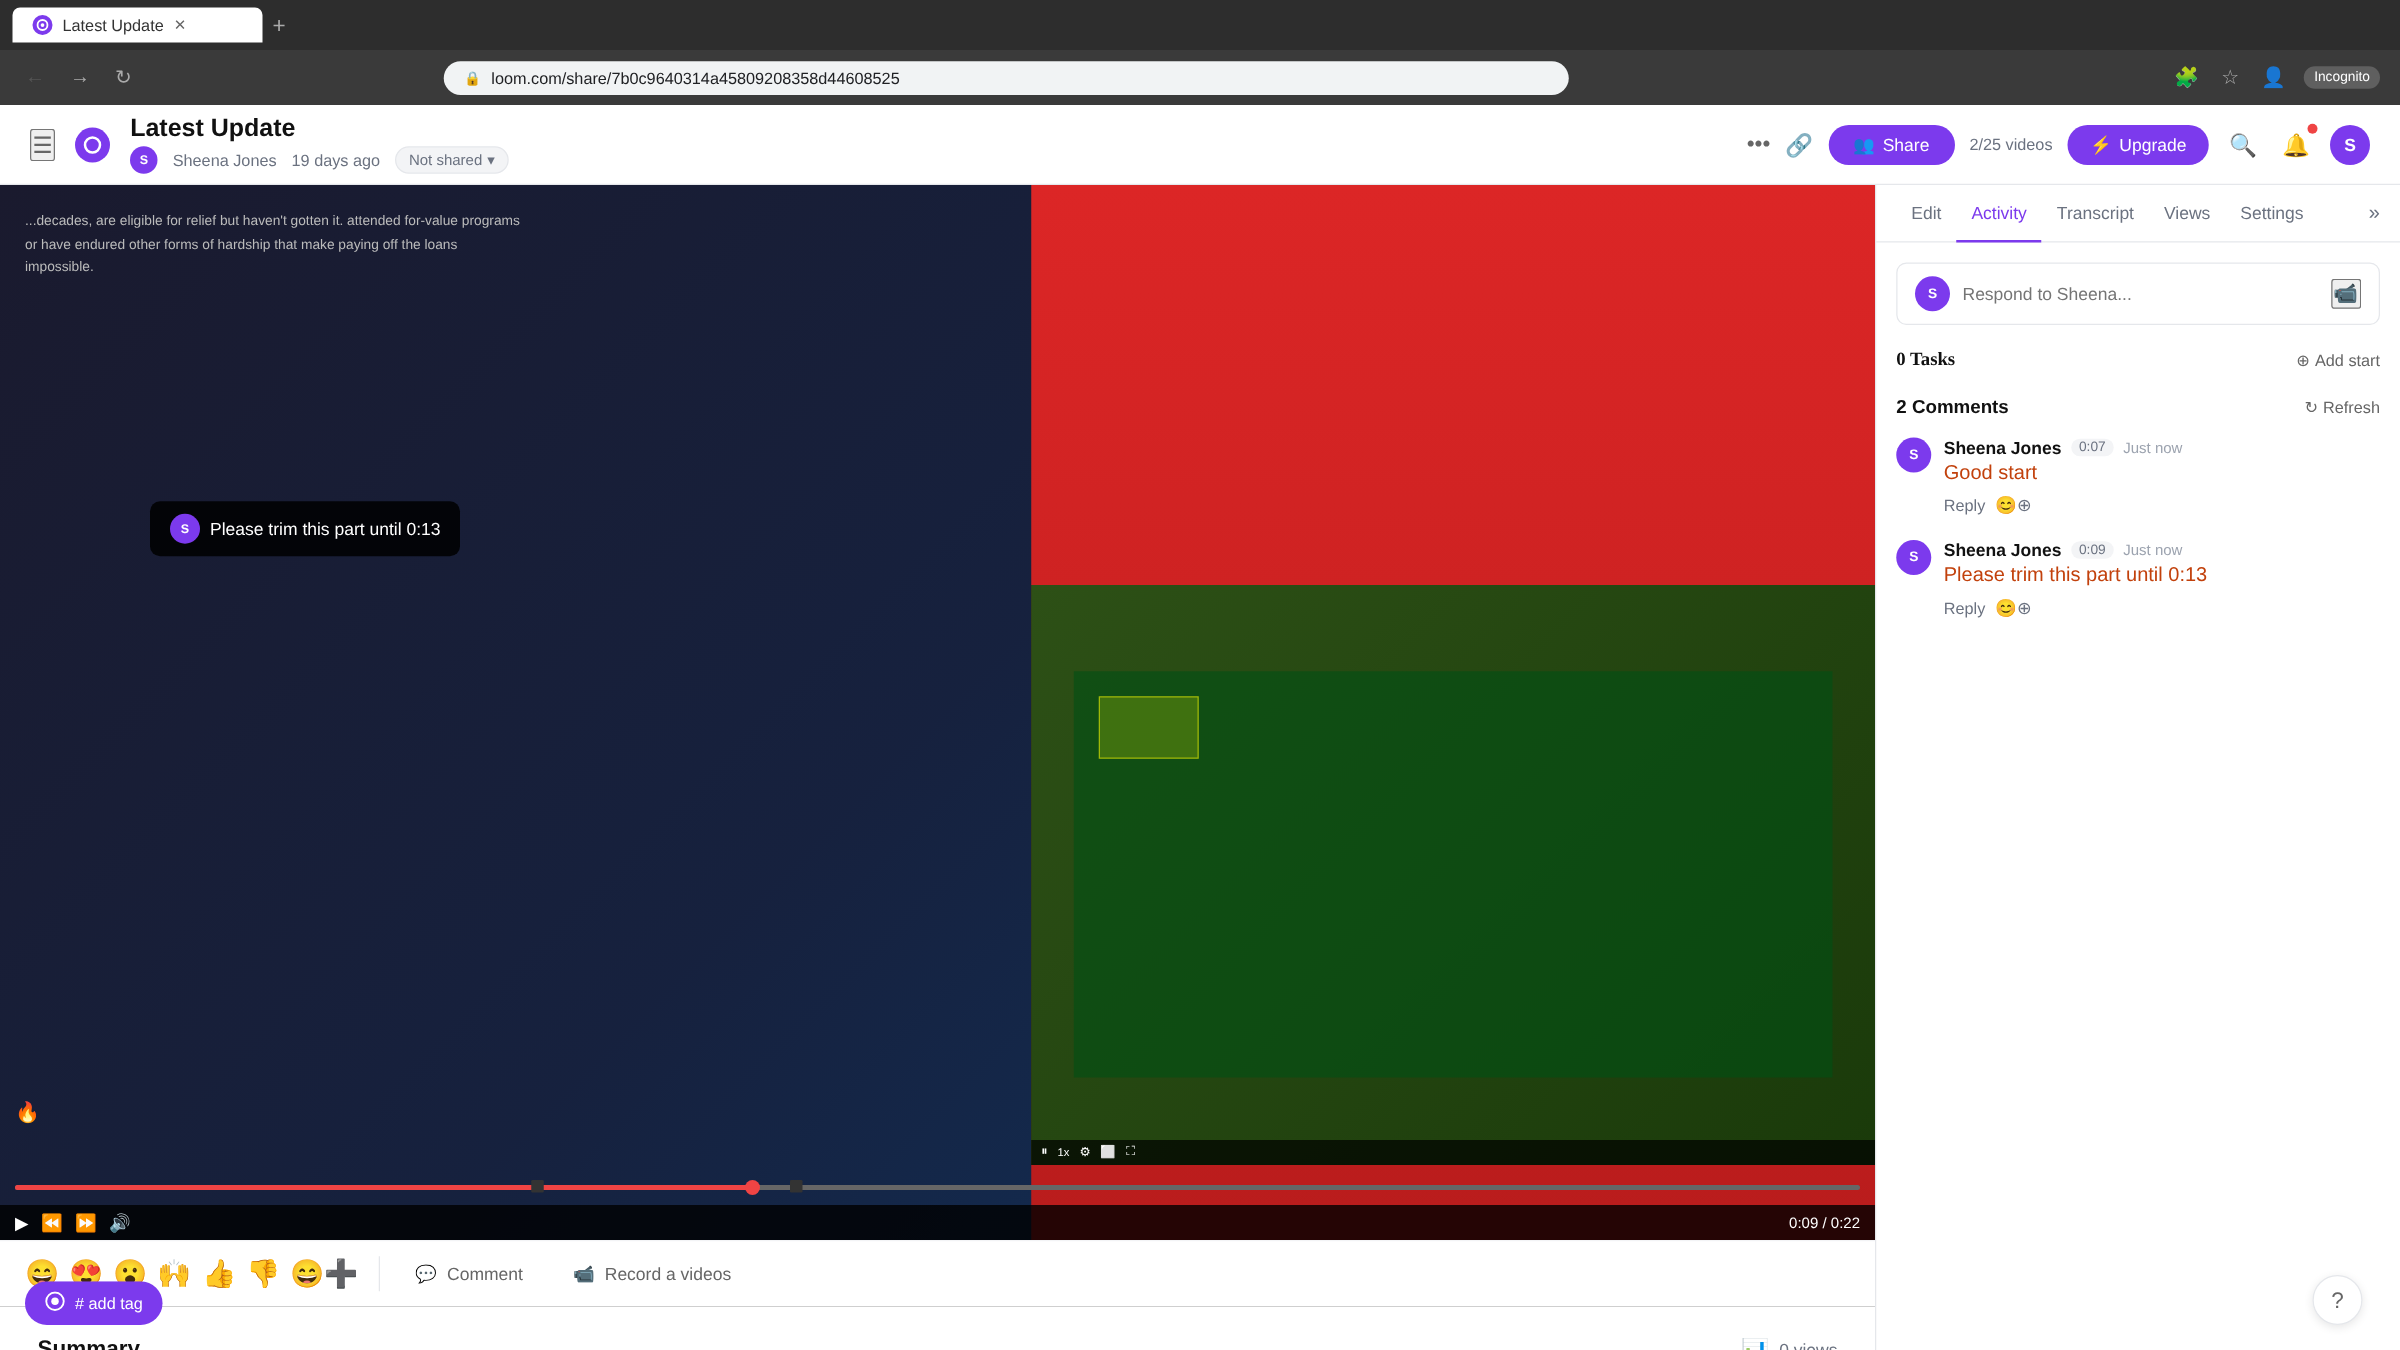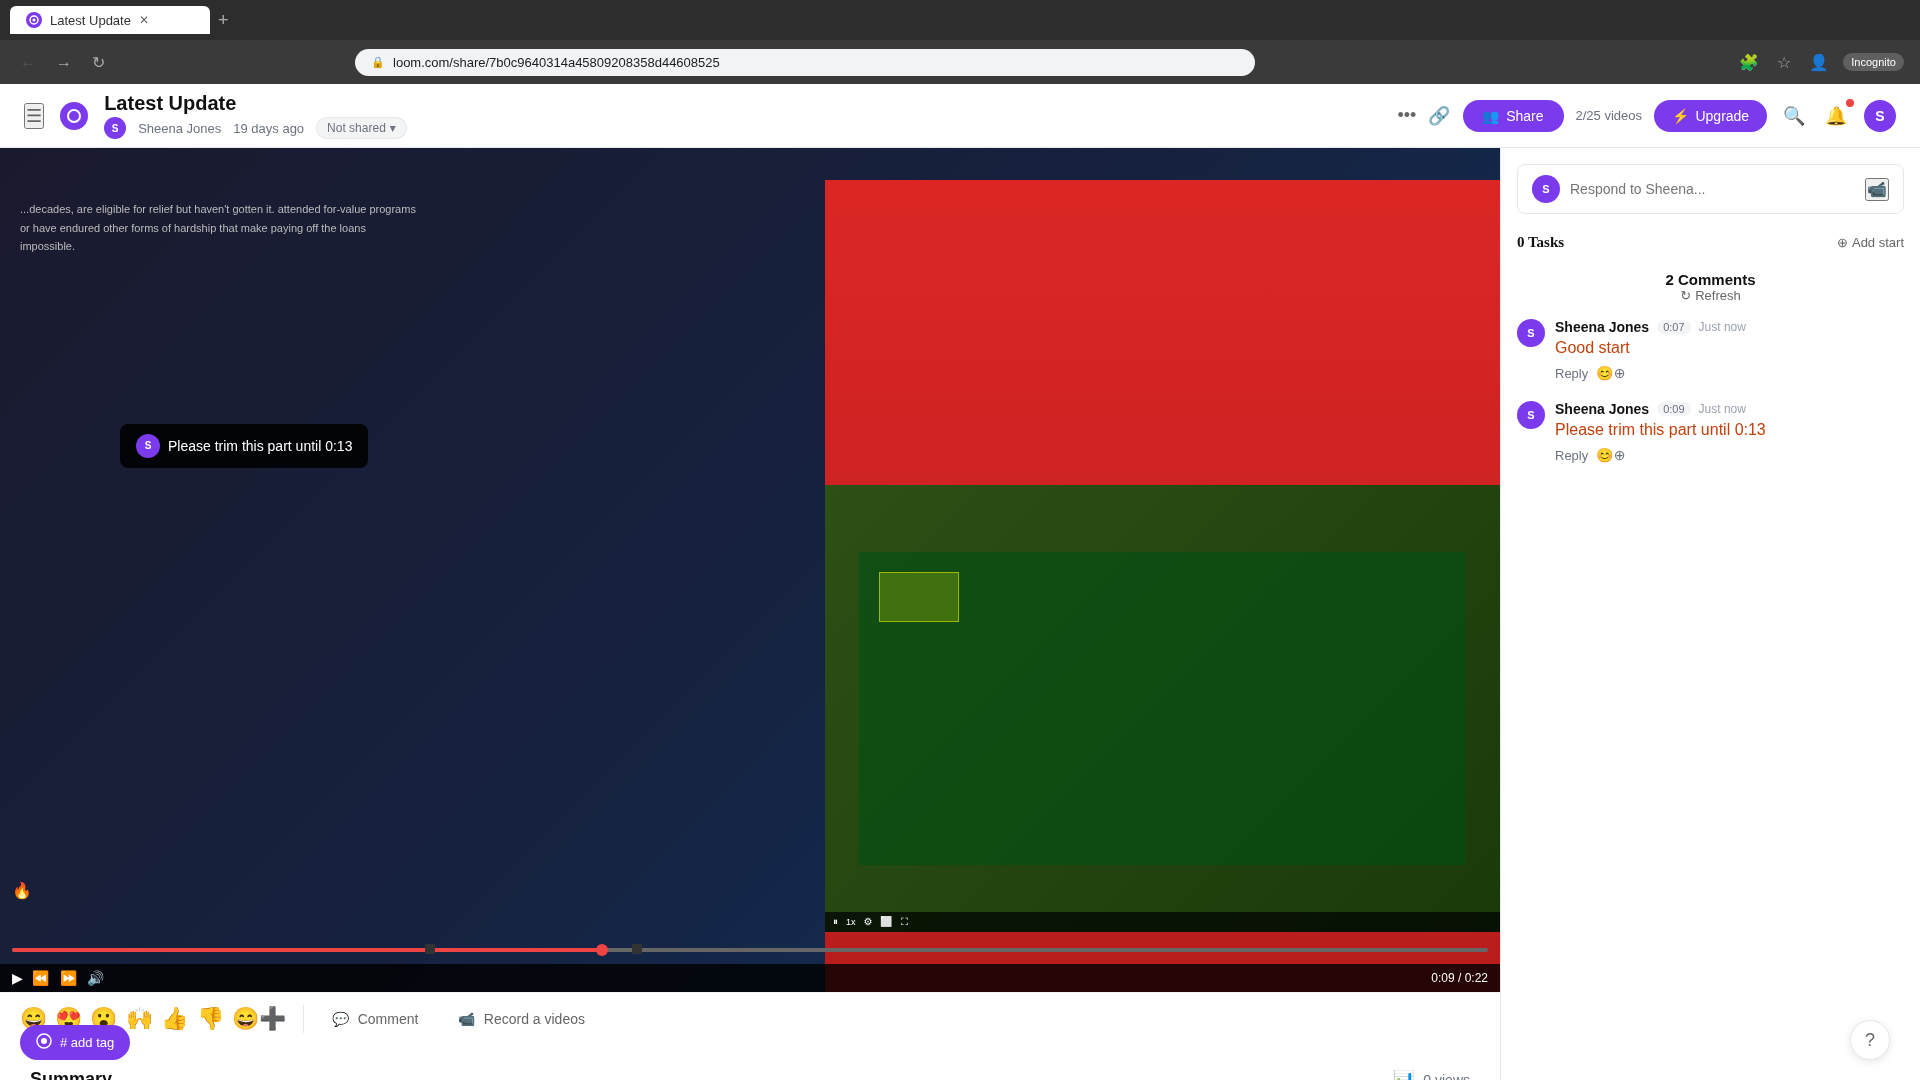--- a/index.html
+++ b/index.html
@@ -49,21 +49,21 @@
     .notif-wrapper { position: relative; display: inline-flex; }
 
     
     .main-content { display: flex; flex: 1; overflow: hidden; }
     .left-panel { flex: 1; overflow-y: auto; background: #fff; }
     .right-panel { width: 420px; border-left: 1px solid #e5e7eb; display: flex; flex-direction: column; background: #fff; }
 
     
     .video-container { position: relative; background: #000; margin: 0; }
     .video-area { position: relative; width: 100%; padding-top: 56.25%; background: linear-gradient(135deg, #1a1a2e 0%, #16213e 50%, #0f3460 100%); overflow: hidden; }
-    .video-area-inner { position: absolute; top: 0; left: 0; right: 0; bottom: 0; margin-top: 32px; }
+    .video-area-inner { position: absolute; top: 0; left: 0; right: 0; bottom: 0; }
     .video-bg-content { width: 100%; height: 100%; display: flex; }
     .video-text-bg { flex: 1; padding: 20px; color: #ccc; font-size: 12px; line-height: 1.6; }
     .video-ad-overlay { position: absolute; top: 0; right: 0; width: 45%; height: 100%; background: linear-gradient(to bottom, #dc2626, #b91c1c); display: flex; align-items: center; justify-content: center; }
     .ad-content { text-align: center; color: white; }
     .ad-title { font-size: 18px; font-weight: 700; margin-bottom: 8px; }
     .ad-btn { background: #fff; color: #dc2626; font-weight: 700; padding: 10px 20px; border-radius: 4px; font-size: 14px; cursor: pointer; border: none; }
     .video-popup { position: absolute; top: 30%; left: 8%; background: rgba(0,0,0,0.85); color: white; padding: 10px 16px; border-radius: 8px; display: flex; align-items: center; gap: 8px; font-size: 14px; }
     .popup-avatar { width: 24px; height: 24px; background: #7c3aed; border-radius: 50%; display: flex; align-items: center; justify-content: center; color: white; font-size: 10px; font-weight: 600; }
     .secondary-video { position: absolute; bottom: 60px; right: 0; width: 45%; height: 55%; background: #1a1a1a; }
     .secondary-video-close-x { position: absolute; top: 4px; right: 24px; background: rgba(0,0,0,0.6); color: white; border: none; padding: 2px 8px; cursor: pointer; font-size: 11px; border-radius: 2px; }
@@ -107,21 +107,21 @@
     .respond-avatar { width: 28px; height: 28px; background: #7c3aed; border-radius: 50%; display: flex; align-items: center; justify-content: center; color: white; font-size: 11px; font-weight: 600; flex-shrink: 0; }
     .respond-input { flex: 1; color: #9ca3af; font-size: 14px; border: none; outline: none; cursor: text; }
     .video-respond-btn { color: #666; font-size: 16px; cursor: pointer; }
 
     .tasks-section { margin-bottom: 20px; }
     .tasks-header { display: flex; align-items: center; justify-content: space-between; margin-bottom: 12px; }
     .tasks-title { font-size: 15px; font-weight: 600; color: #111; font-family: Liberation Serif, serif; }
     .add-task-btn { display: flex; align-items: center; gap: 4px; color: #666; font-size: 13px; cursor: pointer; background: none; border: none; }
 
     .comments-section { }
-    .comments-header { display: flex; align-items: center; justify-content: space-between; margin-bottom: 16px; flex-direction: column; }
+    .comments-header { display: flex; align-items: center; justify-content: space-between; margin-bottom: 16px; }
     .comments-title { font-size: 15px; font-weight: 600; color: #111; }
     .refresh-btn { display: flex; align-items: center; gap: 4px; color: #666; font-size: 13px; cursor: pointer; background: none; border: none; }
 
     .comment-item { display: flex; gap: 10px; margin-bottom: 20px; }
     .comment-avatar { width: 28px; height: 28px; background: #7c3aed; border-radius: 50%; display: flex; align-items: center; justify-content: center; color: white; font-size: 11px; font-weight: 600; flex-shrink: 0; }
     .comment-body { flex: 1; }
     .comment-header { display: flex; align-items: center; gap: 8px; margin-bottom: 4px; }
     .comment-author { font-size: 14px; font-weight: 600; color: #111; }
     .comment-time-badge { background: #f3f4f6; color: #6b7280; font-size: 11px; padding: 1px 6px; border-radius: 10px; cursor: pointer; }
     .comment-when { font-size: 12px; color: #9ca3af; }
@@ -323,20 +323,28 @@
               <circle cx="8" cy="8" r="7" fill="none" stroke="white" stroke-width="1.5"></circle>
               <circle cx="8" cy="8" r="3" fill="white"></circle>
             </svg>
         </span>
         <span># add tag</span>
       </div>
     </div>
 
     <div class="right-panel">
 
+      <div class="panel-tabs">
+        <div class="panel-tab">Edit</div>
+        <div class="panel-tab active">Activity</div>
+        <div class="panel-tab">Transcript</div>
+        <div class="panel-tab">Views</div>
+        <div class="panel-tab">Settings</div>
+        <span class="panel-tab-more">»</span>
+      </div>
 
       <div class="activity-panel">
 
         <div class="respond-box">
           <div class="respond-avatar">S</div>
           <input class="respond-input" type="text" placeholder="Respond to Sheena..." style="">
           <button class="video-respond-btn">📹</button>
         </div>
 
         <div class="tasks-section">

